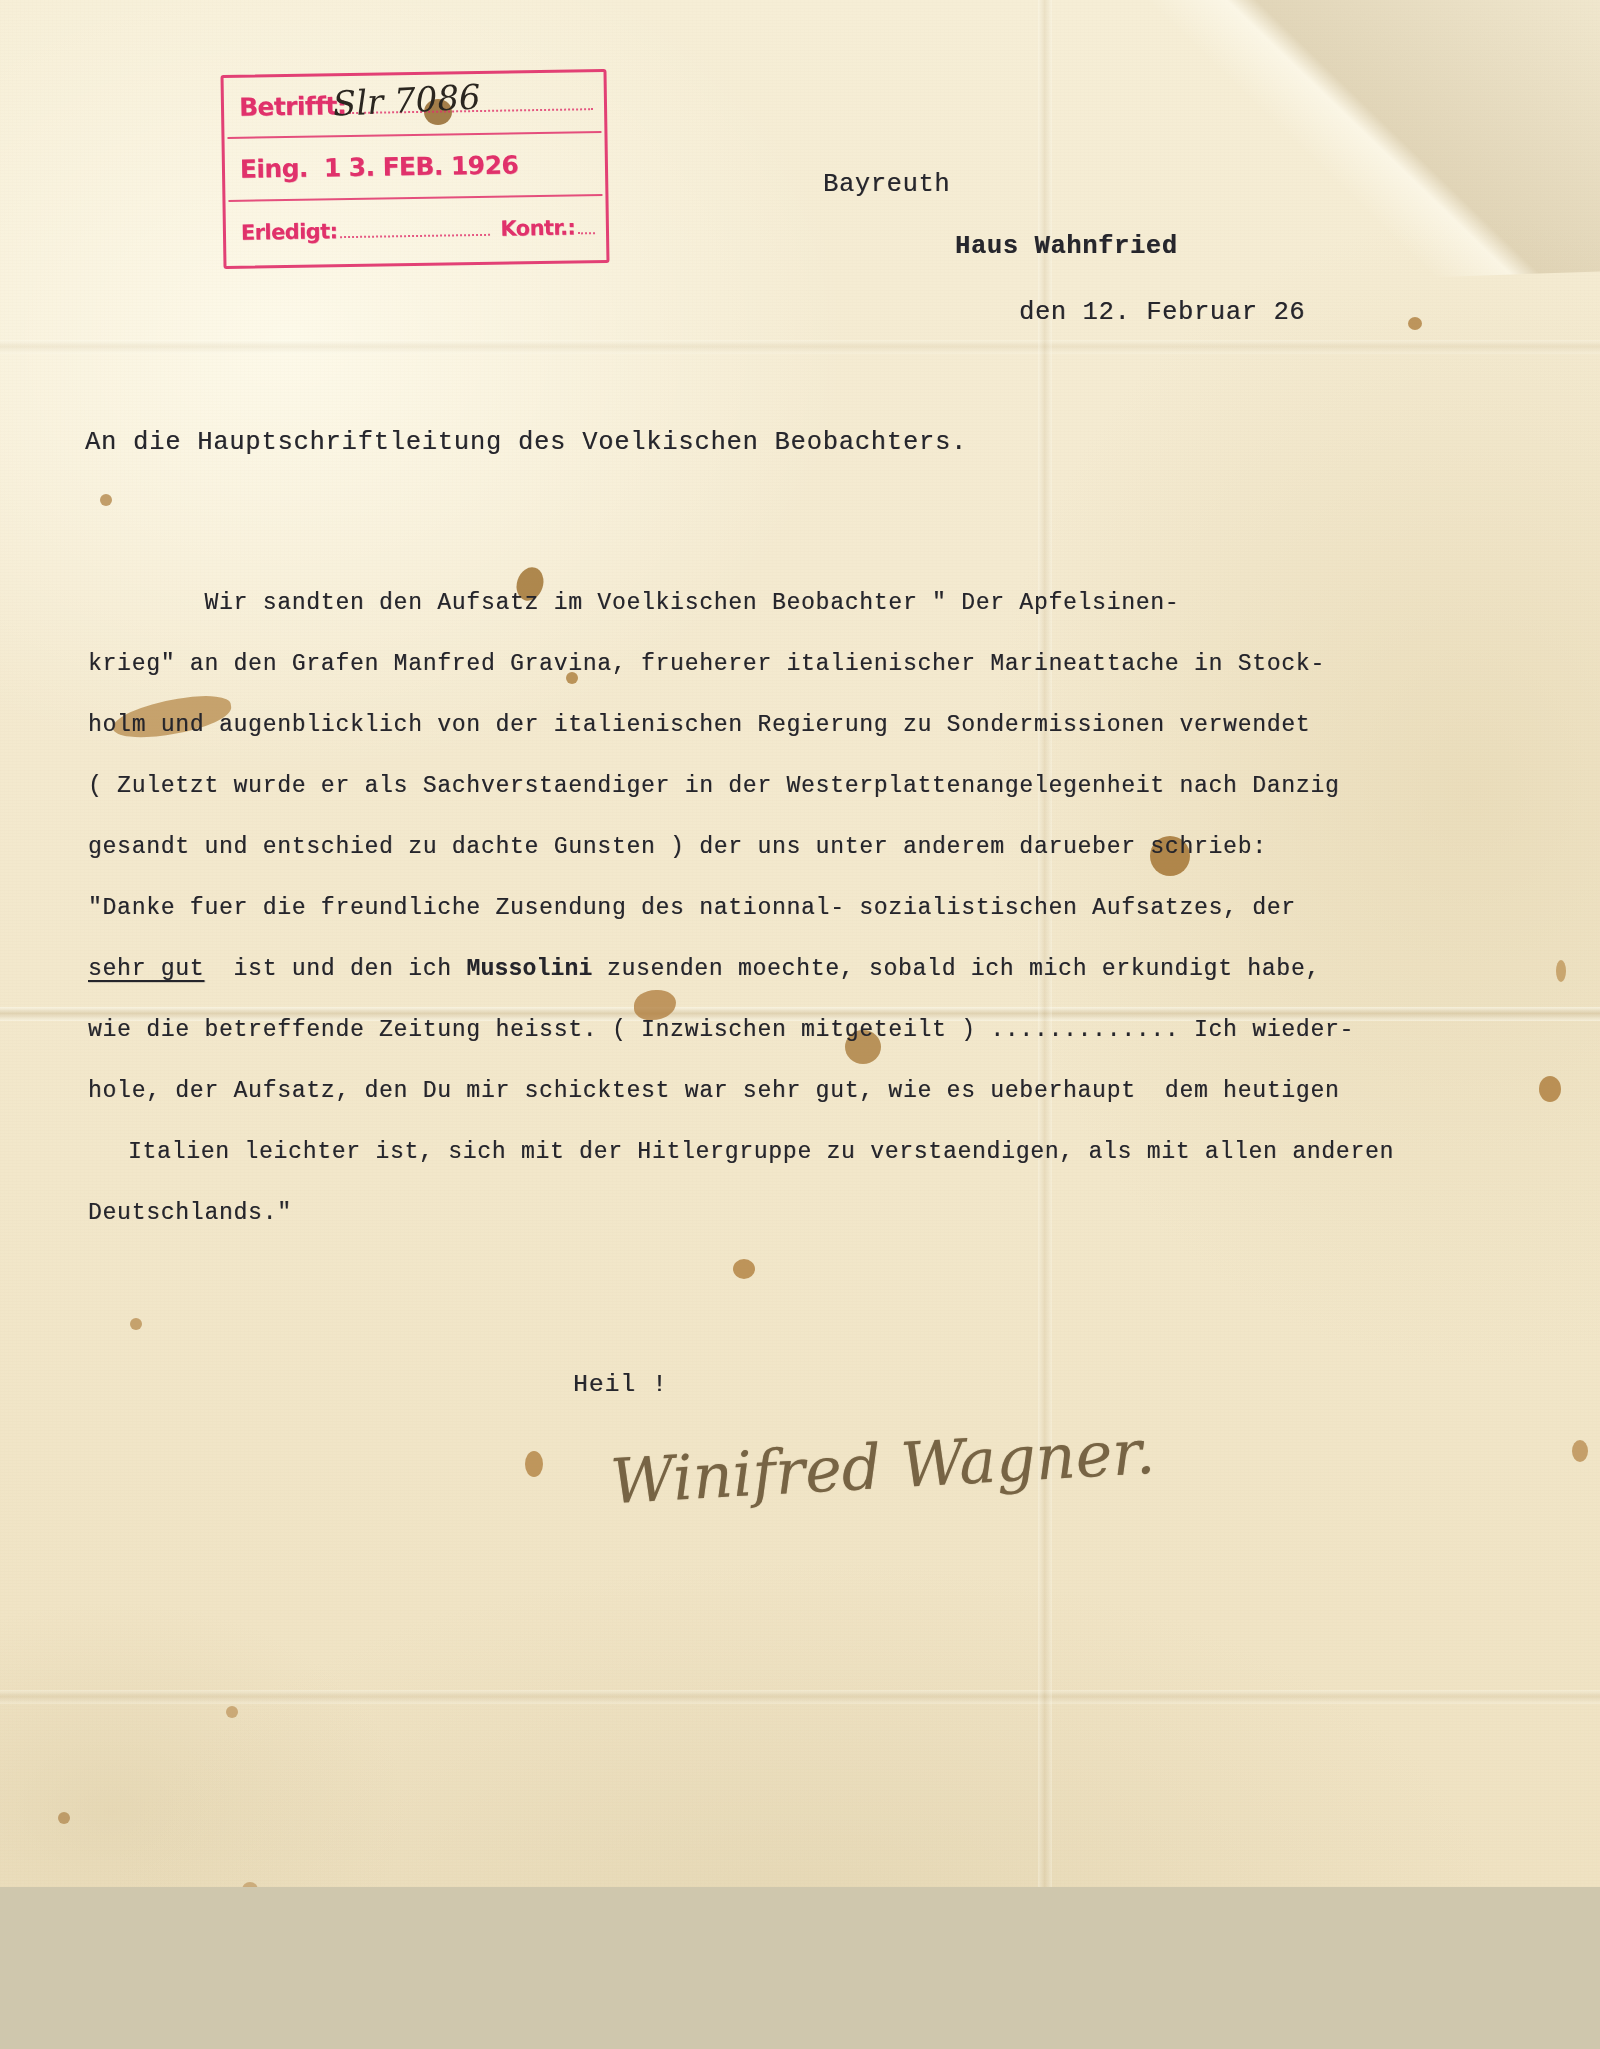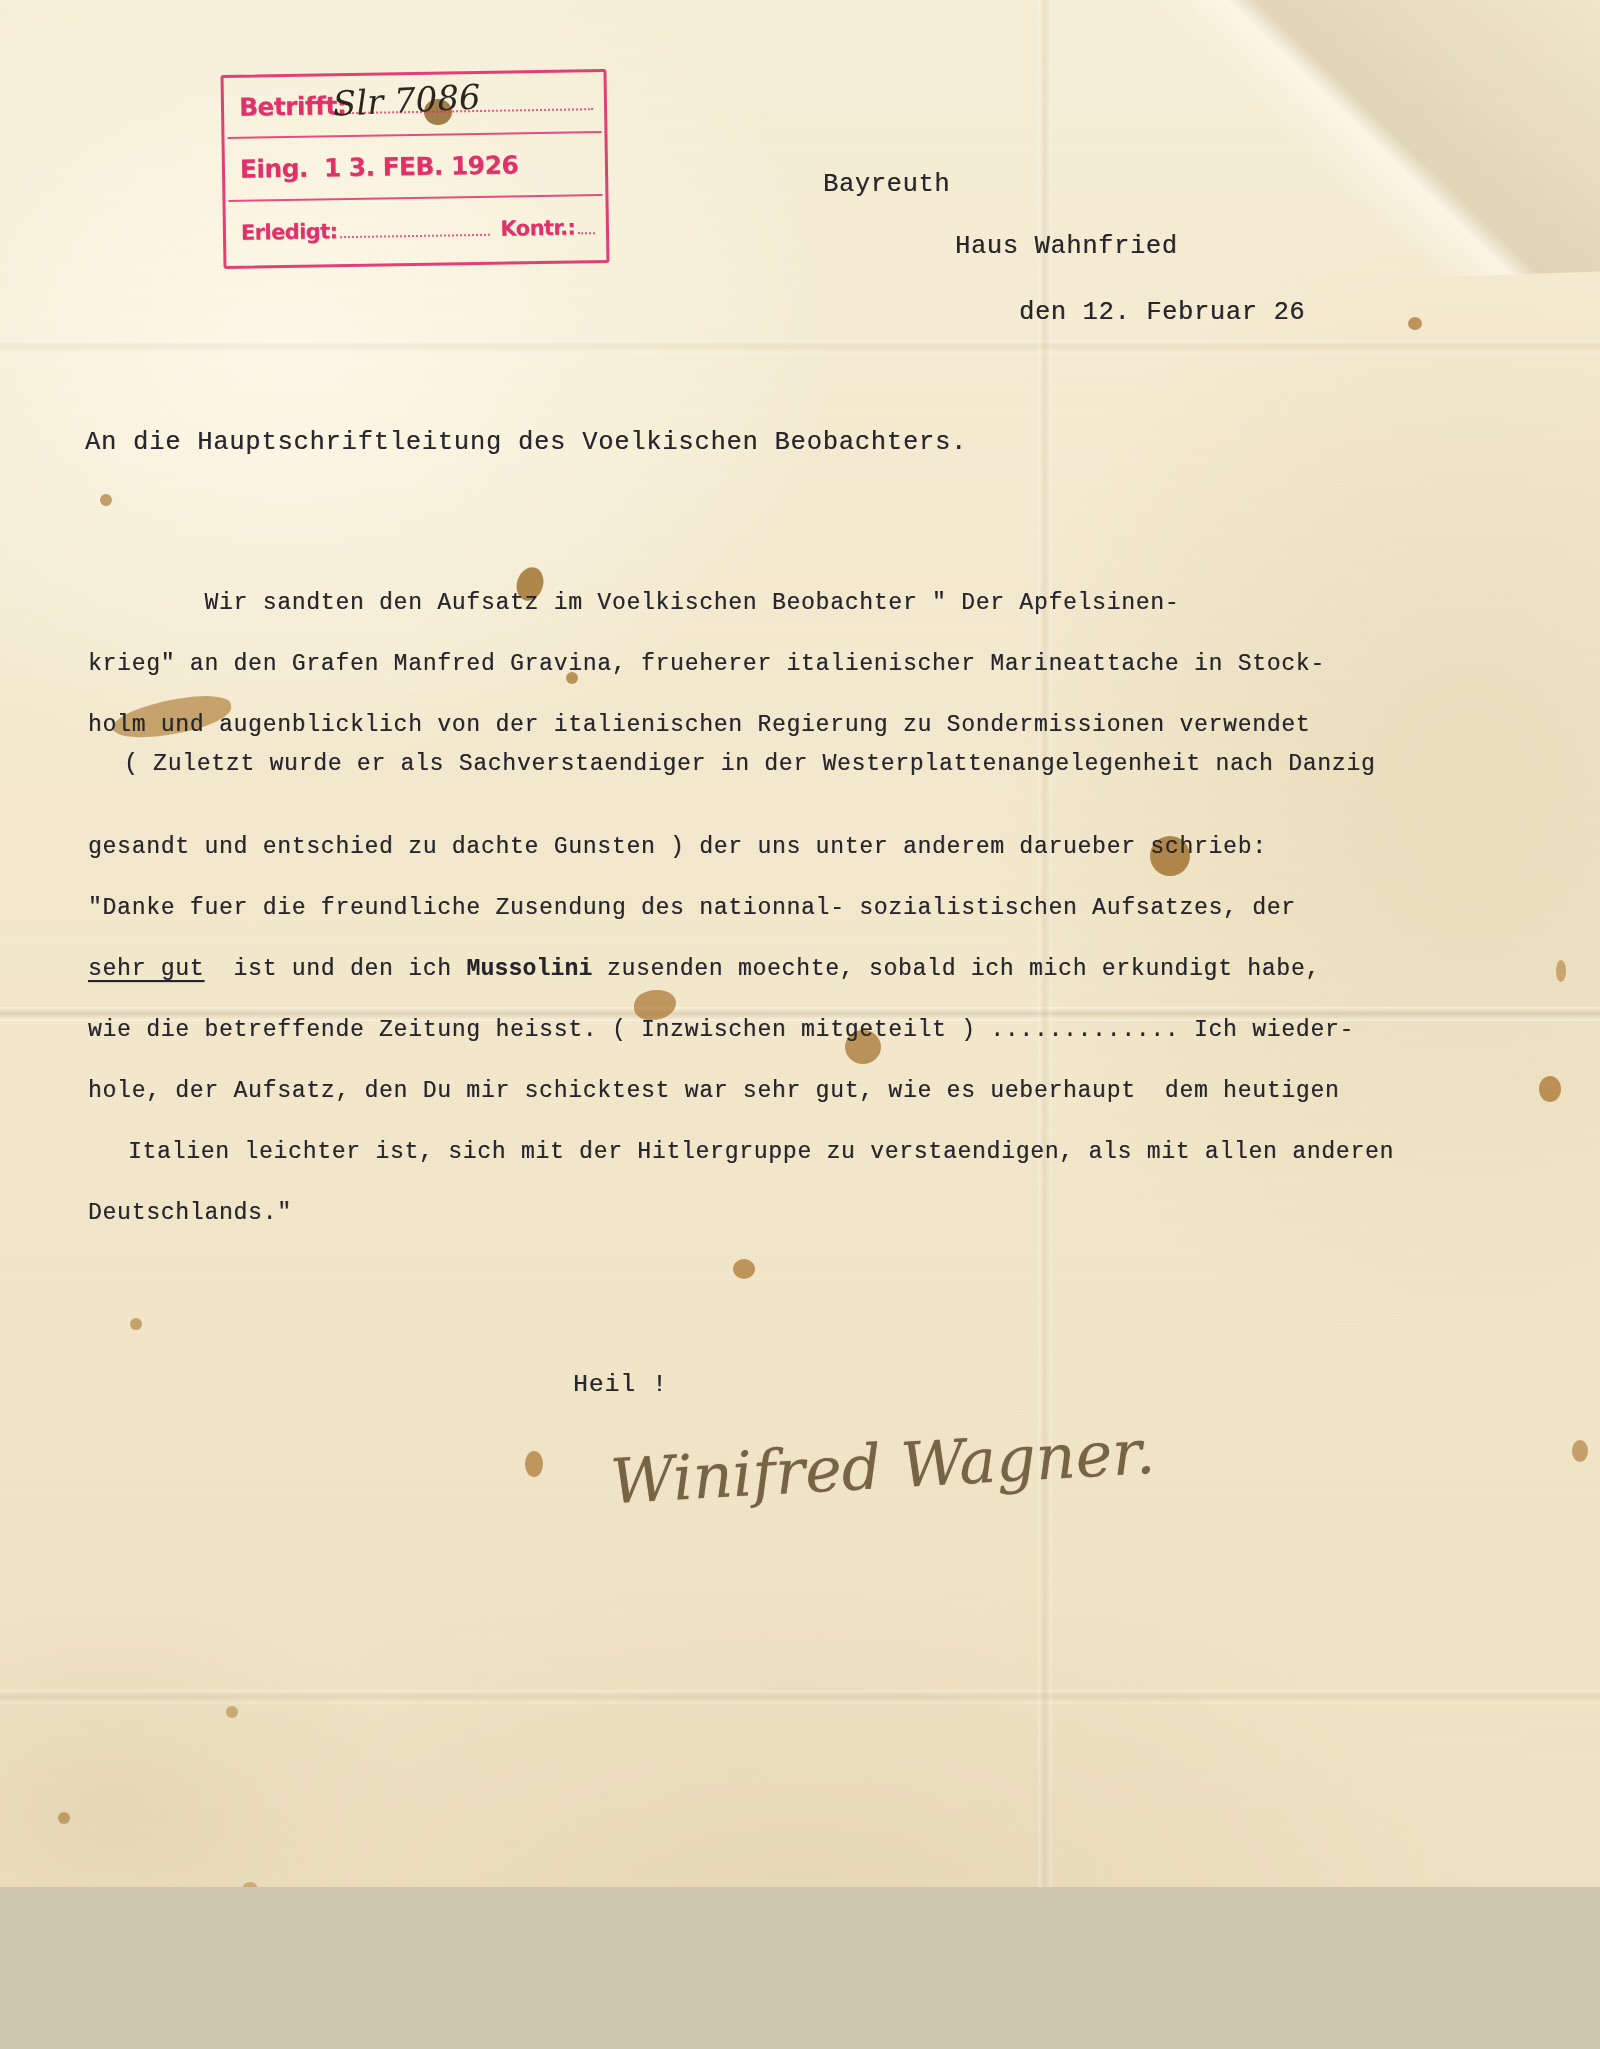--- a/index.html
+++ b/index.html
@@ -197,31 +197,31 @@
       <span class="dotline short"></span>
       <span class="stamp-label small" style="margin-left:6px;">Kontr.:</span>
       <span class="dotline"></span>
     </div>
 
     <span class="handwrite" style="left:112px; top:8px;">Slr 7086</span>
   </div>
 
   <div id="addr-block">
     <span class="typed" style="left:823px; top:170px;">Bayreuth</span>
-    <span class="typed" style="left:955px; top:232px;">Haus Wahnfried</span>
+    <span class="typed" style="left:955px; top:232px;font-weight:bold;">Haus Wahnfried</span>
     <span class="typed" style="left:1019px; top:298px;text-align:right;">den 12. Februar 26</span>
   </div>
 
   <span class="typed" style="left:85px; top:428px; font-size:25.4px; letter-spacing:0.8px;">An die Hauptschriftleitung des Voelkischen Beobachters.</span>
 
   <div id="body">
     <span class="line" style="top:590px;">        Wir sandten den Aufsatz im Voelkischen Beobachter " Der Apfelsinen-</span>
     <span class="line" style="top:651px;">krieg" an den Grafen Manfred Gravina, frueherer italienischer Marineattache in Stock-</span>
     <span class="line" style="top:712px;">holm und augenblicklich von der italienischen Regierung zu Sondermissionen verwendet</span>
-    <span class="line" style="top:751px;margin-left:36px;">( Zuletzt wurde er als Sachverstaendiger in der Westerplattenangelegenheit nach Danzig</span>
+    <span class="line" style="top:773px;">( Zuletzt wurde er als Sachverstaendiger in der Westerplattenangelegenheit nach Danzig</span>
     <span class="line" style="top:834px;">gesandt und entschied zu dachte Gunsten ) der uns unter anderem darueber schrieb:</span>
     <span class="line" style="top:895px;" id="line-danke">"Danke fuer die freundliche Zusendung des nationnal- sozialistischen Aufsatzes, der</span>
     <span class="line" style="top:956px;" id="line-sehrgut"><u>sehr gut</u>  ist und den ich <b>Mussolini</b> zusenden moechte, sobald ich mich erkundigt habe,</span>
     <span class="line" style="top:1017px;">wie die betreffende Zeitung heisst. ( Inzwischen mitgeteilt ) ............. Ich wieder-</span>
     <span class="line" style="top:1078px;">hole, der Aufsatz, den Du mir schicktest war sehr gut, wie es ueberhaupt  dem heutigen</span>
     <span class="line" style="top:1139px;margin-left:40px;">Italien leichter ist, sich mit der Hitlergruppe zu verstaendigen, als mit allen anderen</span>
     <span class="line" style="top:1200px;">Deutschlands."</span>
   </div>
 
   <span class="typed" style="left:573px; top:1370px; font-size:24.8px; letter-spacing:0.9px;">Heil !</span>

